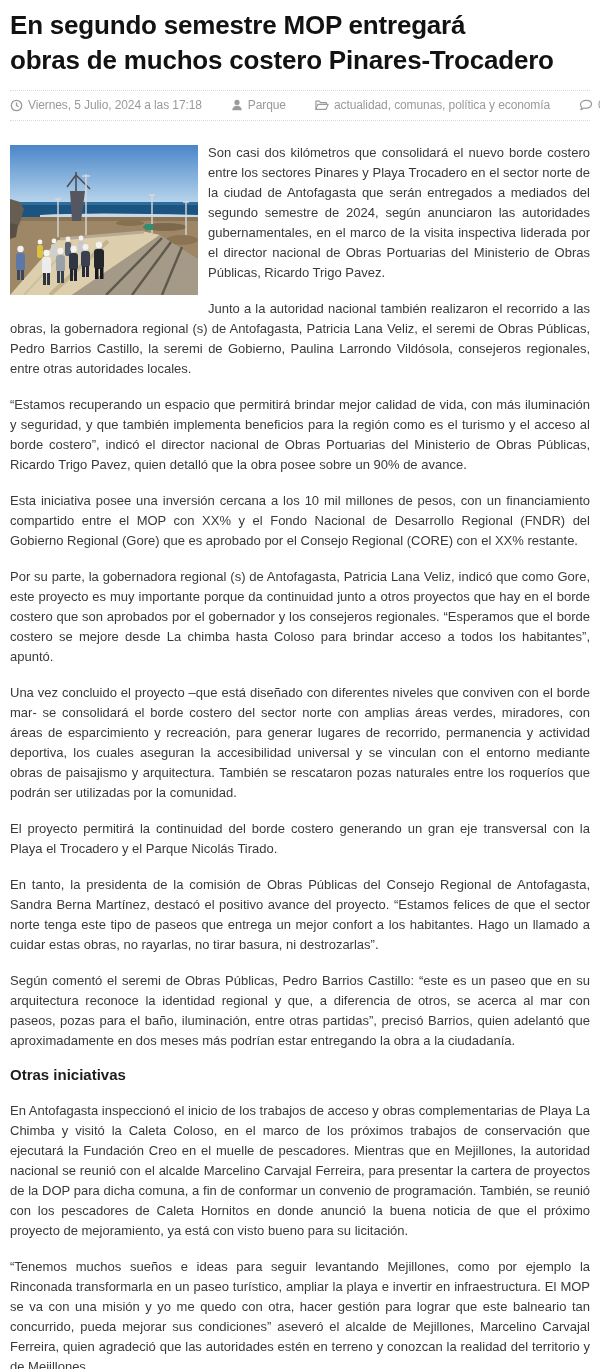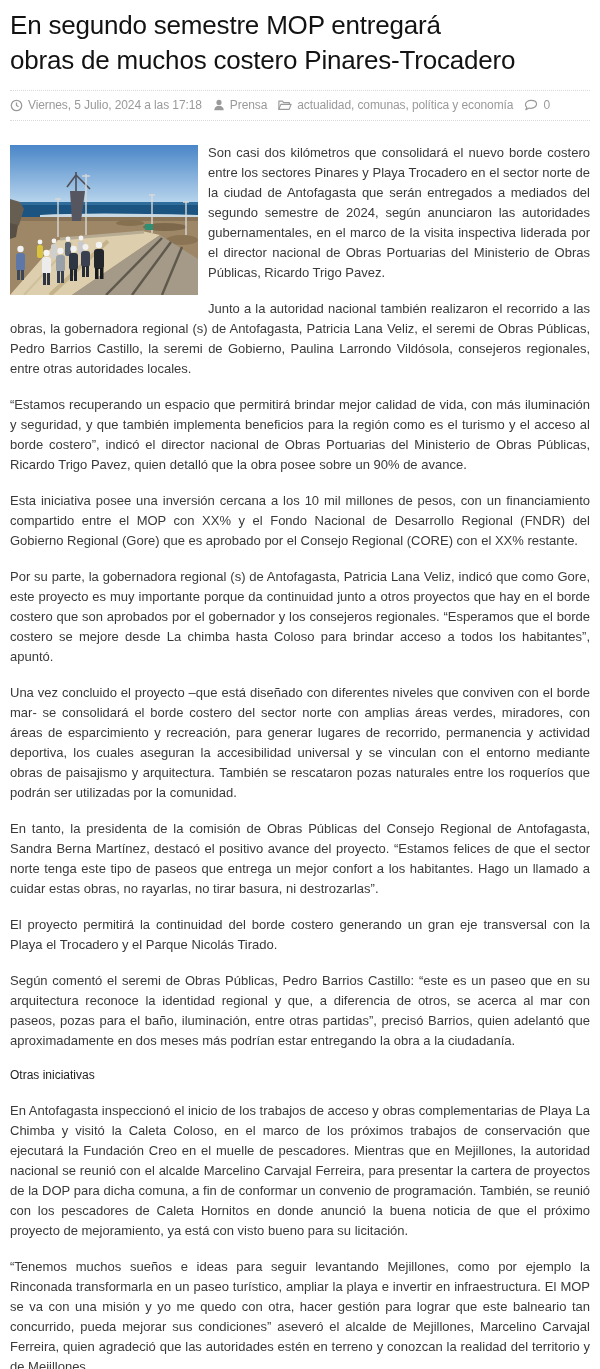--- a/index.html
+++ b/index.html
@@ -6,46 +6,46 @@
   body{
     width:600px;height:1369px;overflow:hidden;background:#ffffff;
     font-family:"Liberation Sans", sans-serif;
     -webkit-font-smoothing:antialiased;
   }
   .page{padding:8px 10px 0 10px;}
 
   
   h1{
     margin:0 0 12px 0;
-    font-size:26px;line-height:35px;font-weight:400;
+    font-size:26px;line-height:35px;font-weight:700;
     color:#121212;letter-spacing:-0.2px;
   }
   h1 .tline{display:block;white-space:nowrap;}
 
   
   .meta{
     border-top:1px dotted #d9d9d9;
     border-bottom:1px dotted #d9d9d9;
     padding:7px 0 8px 0;
-    display:flex;align-items:center;gap:11px;
+    display:flex;align-items:center;gap:29px;
     color:#9a9a9a;font-size:12px;letter-spacing:-0.1px;
     white-space:nowrap;
   }
   .meta-item{display:inline-flex;align-items:center;gap:5px;color:#9a9a9a;text-decoration:none;}
   .meta-item svg{flex:0 0 auto;display:block;}
 
   
   .content{
     margin-top:22px;
     font-size:13px;line-height:20px;color:#3a3a3a;
     text-align:justify;
   }
   .content p{margin:16px 0 14px 0;}
   .content h2{
-    font-size:12px;line-height:20px;font-weight:400;color:#1d1d1d;
+    font-size:15px;line-height:20px;font-weight:700;color:#1d1d1d;
     margin:0 0 14px 0;text-align:left;
   }
   .photo{
     float:left;
     width:188px;height:150px;
     margin:2px 10px 6px 0;
     overflow:hidden;
   }
   .photo svg{display:block;}
 </style>
@@ -70,21 +70,21 @@
       <span>Viernes, 5 Julio, 2024 a las 17:18</span>
     </span>
 
     <span class="meta-item">
       <span>
         <svg width="12" height="12" viewBox="0 0 14 14" fill="#9a9a9a">
           <circle cx="7" cy="4" r="3"></circle>
             <path d="M1.5 13c0-3 2.4-5 5.5-5s5.5 2 5.5 5z"></path>
         </svg>
       </span>
-      <span>Prensa</span>
+      <span>Parque</span>
     </span>
 
     <span class="meta-item">
       <span>
         <svg width="14" height="12" viewBox="0 0 16 13" fill="none" stroke="#9a9a9a" stroke-width="1.3" stroke-linejoin="round">
           <path d="M1 11.5V2h4l1.5 1.8H13v2"></path>
             <path d="M1 11.5l2.2-5.7H15l-2.3 5.7z"></path>
         </svg>
       </span>
       <span>actualidad, comunas, política y economía</span>
@@ -197,22 +197,22 @@
         </g>
       </svg>
     </div>
 
     <p>Son casi dos kilómetros que consolidará el nuevo borde costero entre los sectores Pinares y Playa Trocadero en el sector norte de la ciudad de Antofagasta que serán entregados a mediados del segundo semestre de 2024, según anunciaron las autoridades gubernamentales, en el marco de la visita inspectiva liderada por el director nacional de Obras Portuarias del Ministerio de Obras Públicas, Ricardo Trigo Pavez.</p>
     <p>Junto a la autoridad nacional también realizaron el recorrido a las obras, la gobernadora regional (s) de Antofagasta, Patricia Lana Veliz, el seremi de Obras Públicas, Pedro Barrios Castillo, la seremi de Gobierno, Paulina Larrondo Vildósola, consejeros regionales, entre otras autoridades locales.</p>
     <p>“Estamos recuperando un espacio que permitirá brindar mejor calidad de vida, con más iluminación y seguridad, y que también implementa beneficios para la región como es el turismo y el acceso al borde costero”, indicó el director nacional de Obras Portuarias del Ministerio de Obras Públicas, Ricardo Trigo Pavez, quien detalló que la obra posee sobre un 90% de avance.</p>
     <p>Esta iniciativa posee una inversión cercana a los 10 mil millones de pesos, con un financiamiento compartido entre el MOP con XX% y el Fondo Nacional de Desarrollo Regional (FNDR) del Gobierno Regional (Gore) que es aprobado por el Consejo Regional (CORE) con el XX% restante.</p>
     <p>Por su parte, la gobernadora regional (s) de Antofagasta, Patricia Lana Veliz, indicó que como Gore, este proyecto es muy importante porque da continuidad junto a otros proyectos que hay en el borde costero que son aprobados por el gobernador y los consejeros regionales. “Esperamos que el borde costero se mejore desde La chimba hasta Coloso para brindar acceso a todos los habitantes”, apuntó.</p>
     <p>Una vez concluido el proyecto –que está diseñado con diferentes niveles que conviven con el borde mar- se consolidará el borde costero del sector norte con amplias áreas verdes, miradores, con áreas de esparcimiento y recreación, para generar lugares de recorrido, permanencia y actividad deportiva, los cuales aseguran la accesibilidad universal y se vinculan con el entorno mediante obras de paisajismo y arquitectura. También se rescataron pozas naturales entre los roqueríos que podrán ser utilizadas por la comunidad.</p>
+    <p>El proyecto permitirá la continuidad del borde costero generando un gran eje transversal con la Playa el Trocadero y el Parque Nicolás Tirado.</p>
     <p>En tanto, la presidenta de la comisión de Obras Públicas del Consejo Regional de Antofagasta, Sandra Berna Martínez, destacó el positivo avance del proyecto. “Estamos felices de que el sector norte tenga este tipo de paseos que entrega un mejor confort a los habitantes. Hago un llamado a cuidar estas obras, no rayarlas, no tirar basura, ni destrozarlas”.</p>
-    <p>El proyecto permitirá la continuidad del borde costero generando un gran eje transversal con la Playa el Trocadero y el Parque Nicolás Tirado.</p>
     <p>Según comentó el seremi de Obras Públicas, Pedro Barrios Castillo: “este es un paseo que en su arquitectura reconoce la identidad regional y que, a diferencia de otros, se acerca al mar con paseos, pozas para el baño, iluminación, entre otras partidas”, precisó Barrios, quien adelantó que aproximadamente en dos meses más podrían estar entregando la obra a la ciudadanía.</p>
 
     <h2>Otras iniciativas</h2>
 
     <p>En Antofagasta inspeccionó el inicio de los trabajos de acceso y obras complementarias de Playa La Chimba y visitó la Caleta Coloso, en el marco de los próximos trabajos de conservación que ejecutará la Fundación Creo en el muelle de pescadores. Mientras que en Mejillones, la autoridad nacional se reunió con el alcalde Marcelino Carvajal Ferreira, para presentar la cartera de proyectos de la DOP para dicha comuna, a fin de conformar un convenio de programación. También, se reunió con los pescadores de Caleta Hornitos en donde anunció la buena noticia de que el próximo proyecto de mejoramiento, ya está con visto bueno para su licitación.</p>
     <p>“Tenemos muchos sueños e ideas para seguir levantando Mejillones, como por ejemplo la Rinconada transformarla en un paseo turístico, ampliar la playa e invertir en infraestructura. El MOP se va con una misión y yo me quedo con otra, hacer gestión para lograr que este balneario tan concurrido, pueda mejorar sus condiciones” aseveró el alcalde de Mejillones,  Marcelino Carvajal Ferreira, quien agradeció que las autoridades estén en terreno y conozcan la realidad del territorio y de Mejillones.</p>
 
   </div>
 </div>
 

